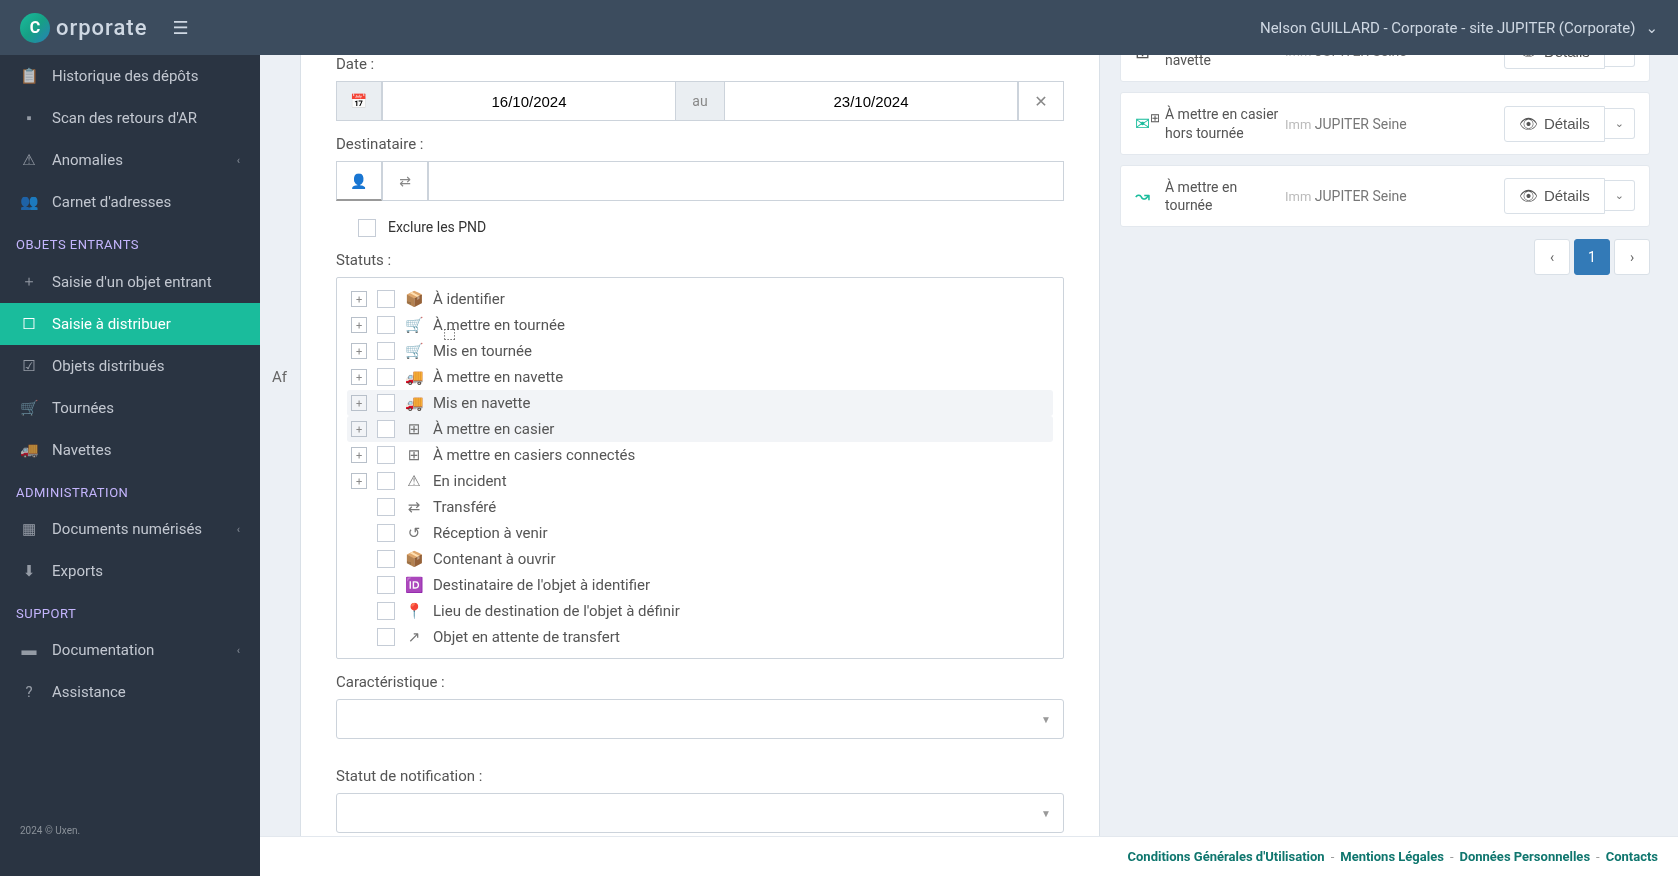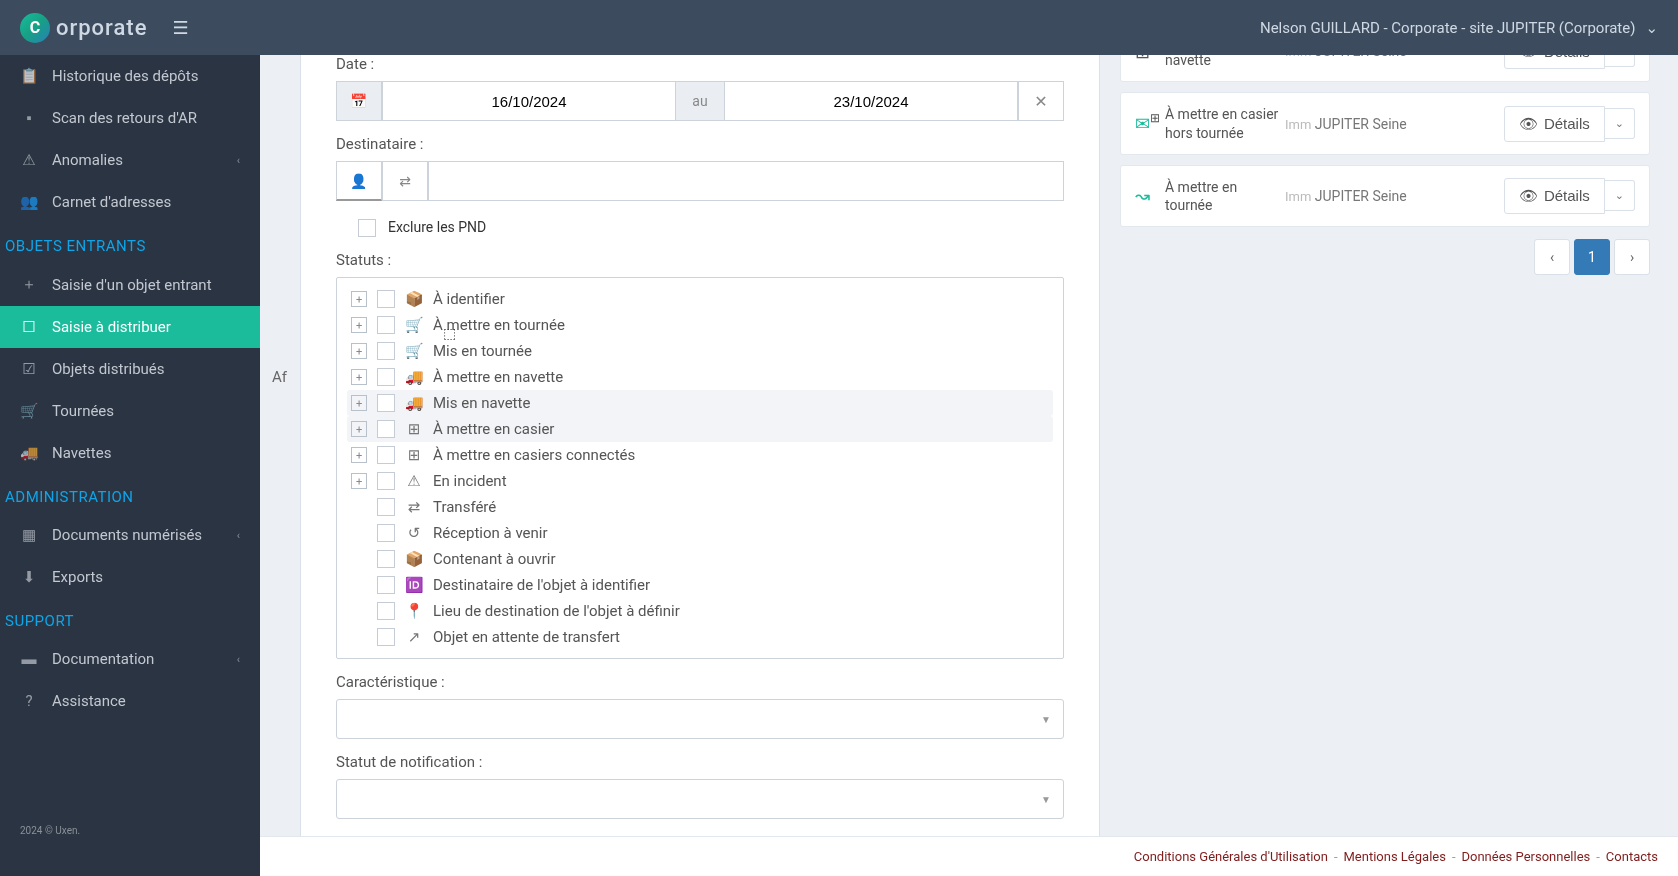--- a/index.html
+++ b/index.html
@@ -9,21 +9,21 @@
 .logo-circle { width: 30px; height: 30px; border-radius: 50%; background: linear-gradient(135deg, #1abc9c 0%, #16a085 50%, #2980b9 100%); display: flex; align-items: center; justify-content: center; color: #fff; font-weight: bold; font-size: 16px; }
 .logo-text { color: #cfd8e3; font-size: 22px; font-weight: 500; letter-spacing: 1px; }
 .hamburger { margin-left: 25px; color: #cfd8e3; cursor: pointer; font-size: 18px; }
 .topbar-right { margin-left: auto; color: #cfd8e3; font-size: 15px; display: flex; align-items: center; gap: 10px; }
 .sidebar { position: absolute; top: 55px; left: 0; width: 260px; bottom: 0; background: #2a3442; color: #adb5bd; overflow-y: auto; }
 .side-item { display: flex; align-items: center; padding: 12px 20px; gap: 14px; cursor: pointer; color: #c2c7d0; font-size: 15px; }
 .side-item.active { background: #1abc9c; color: #fff; }
 .side-item .ico { width: 18px; text-align: center; opacity: 0.7; }
 .side-item.active .ico { opacity: 1; }
 .side-item .chev { margin-left: auto; font-size: 11px; opacity: 0.6; }
-.side-header { padding: 14px 5px 8px; color: #0ea5e9; font-size: 15px; letter-spacing: 0.5px; }
+.side-header { padding: 14px 16px 8px; color: #c4b5fd; font-size: 13px; letter-spacing: 0.5px; }
 .side-footer { position: absolute; bottom: 40px; left: 20px; color: #8a9199; font-size: 10px; }
 .main { position: absolute; top: 55px; left: 260px; right: 0; bottom: 0; }
 .panel { position: absolute; top: 0; left: 40px; width: 800px; background: #fff; border: 1px solid #d9e0e7; padding: 4px 35px 25px; height: 870px; overflow: hidden; margin-top: -55px; padding-top: 50px; }
 .panel-label { color: #555; margin: 4px 0 8px; font-size: 15px; }
 .date-row { display: flex; }
 .input-addon { width: 46px; height: 40px; background: #eaeef2; border: 1px solid #ccd3db; display: flex; align-items: center; justify-content: center; color: #888; }
 .date-input { flex: 1; height: 40px; border: 1px solid #ccd3db; text-align: center; font-size: 15px; }
 .date-mid { width: 48px; height: 40px; background: #eaeef2; border-top: 1px solid #ccd3db; border-bottom: 1px solid #ccd3db; display: flex; align-items: center; justify-content: center; color: #888; font-size: 14px; }
 .clear-btn { width: 46px; height: 40px; border: 1px solid #ccd3db; background: #fff; color: #888; cursor: pointer; display: flex; align-items: center; justify-content: center; font-size: 16px; }
 .dest-row { display: flex; margin-bottom: 12px; }
@@ -49,21 +49,21 @@
 .card-ico { width: 30px; font-size: 18px; color: #1abc9c; }
 .card-status { width: 120px; color: #555; font-size: 14px; line-height: 1.3; }
 .card-loc { flex: 1; color: #777; font-size: 14px; }
 .card-loc .imm { color: #bbb; font-size: 13px; }
 .btn-detail { border: 1px solid #d9e0e7; background: #fff; padding: 8px 14px; border-radius: 3px 0 0 3px; cursor: pointer; display: flex; align-items: center; gap: 6px; font-size: 15px; color: #555; }
 .btn-caret { border: 1px solid #d9e0e7; border-left: none; background: #fff; padding: 8px 10px; border-radius: 0 3px 3px 0; cursor: pointer; color: #777; font-size: 11px; }
 .pagination { display: flex; gap: 4px; justify-content: flex-end; margin-top: 12px; }
 .page-btn { width: 36px; height: 36px; border: 1px solid #d9e0e7; background: #fff; border-radius: 3px; display: flex; align-items: center; justify-content: center; cursor: pointer; color: #666; }
 .page-btn.active { background: #337ab7; color: #fff; border-color: #337ab7; }
 .bottom-foot { position: absolute; bottom: 0; left: 260px; right: 0; height: 40px; background: #fff; border-top: 1px solid #e3e8ee; display: flex; align-items: center; justify-content: flex-end; padding: 0 20px; color: #999; font-size: 13px; gap: 6px; z-index: 5; }
-.bottom-foot a { color: #7f1d1d; cursor: pointer; }
+.bottom-foot a { color: #0f766e; cursor: pointer; font-weight: bold; }
 .cursor { position: absolute; left: 443px; top: 325px; font-size: 14px; pointer-events: none; z-index: 100; }
 </style>
 </head>
 <body>
 
 <div class="topbar">
   <div class="logo">
     <div class="logo-circle">C</div>
     <div class="logo-text">orporate</div>
   </div>
@@ -254,21 +254,21 @@
           <span class="sico">↗</span>
           <span>Objet en attente de transfert</span>
         </div>
       </div>
 
     <div class="panel-label" style="margin-top:14px">Caractéristique :</div>
     <div class="select-box">
         <span class="caret">▼</span>
       </div>
 
-    <div class="panel-label" style="margin-top:14px">Statut de notification :</div>
+    <div class="panel-label" style="margin-top:28px">Statut de notification :</div>
     <div class="select-box">
         <span class="caret">▼</span>
       </div>
 
     <div class="panel-label" style="margin-top:14px">Localisation :</div>
     <div class="loc-row">
       <input class="loc-input" style="">
       <button class="loc-btn">
         
         

